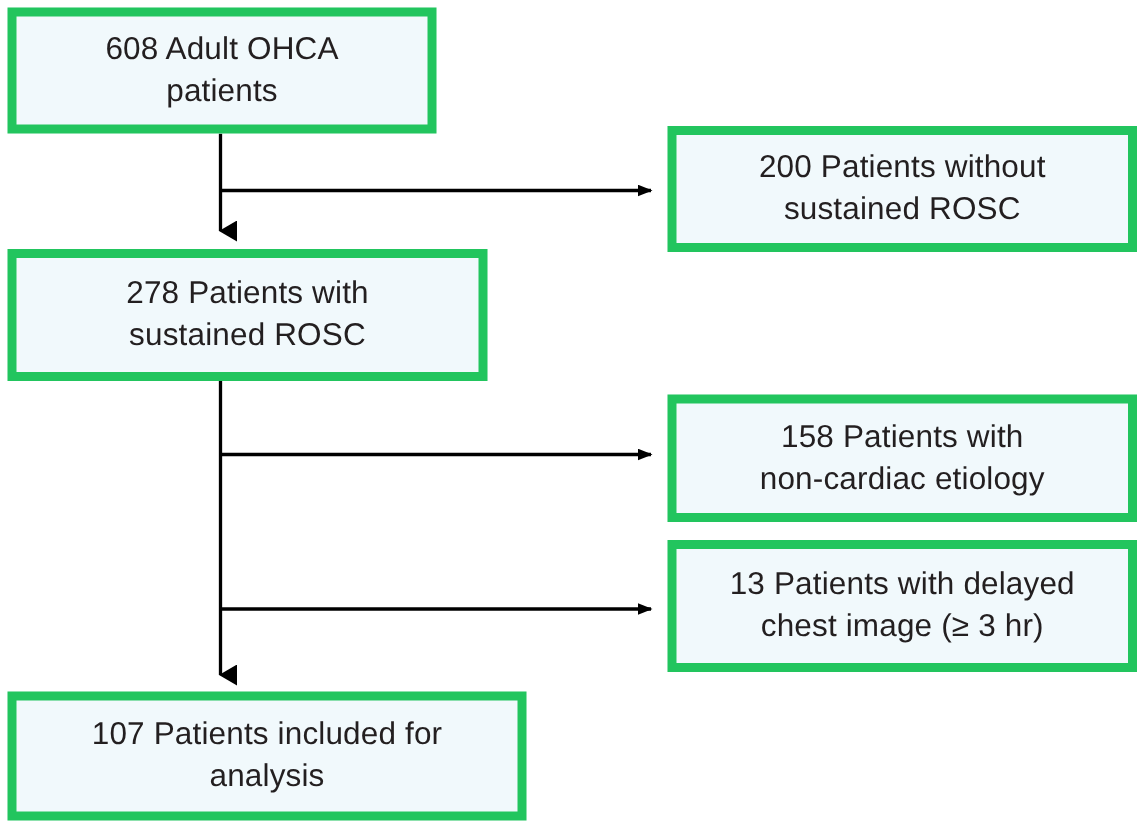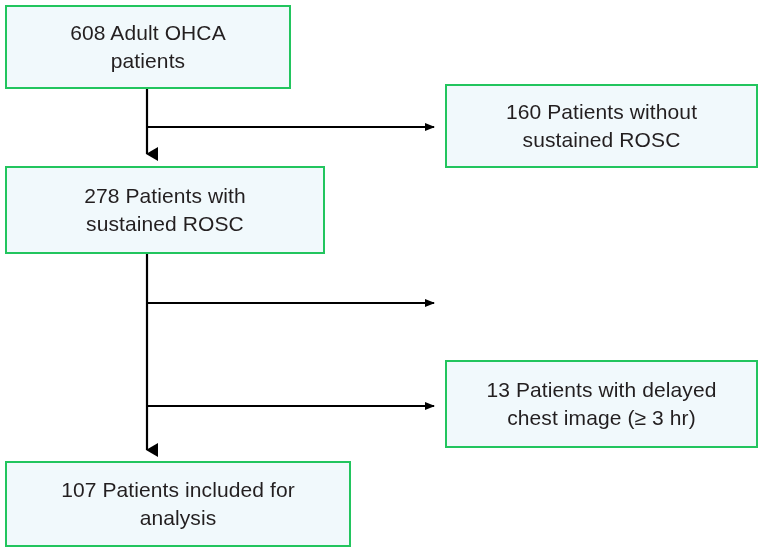--- a/index.html
+++ b/index.html
@@ -24,21 +24,21 @@
     left: 0;
     top: 0;
     width: 763px;
     height: 552px;
     pointer-events: none;
   }
   .node {
     position: absolute;
     box-sizing: border-box;
     background: #f1f9fc;
-    border: 2px solid #22c55e;
+    border: 6px solid #22c55e;
     display: flex;
     align-items: center;
     justify-content: center;
     text-align: center;
     color: #231f20;
     font-size: 21px;
     line-height: 1.32;
     letter-spacing: 0.1px;
     padding: 4px 28px;
     white-space: pre-line;
@@ -74,26 +74,28 @@
     <line x1="147" y1="254" x2="147" y2="450" stroke="#000000" stroke-width="2.2" marker-end="url(#arrow-down)"></line>
 
     <line x1="147" y1="303" x2="434" y2="303" stroke="#000000" stroke-width="2.2" marker-end="url(#arrow-right)"></line>
 
     <line x1="147" y1="406" x2="434" y2="406" stroke="#000000" stroke-width="2.2" marker-end="url(#arrow-right)"></line>
   </svg>
 
   <div class="node" id="node-enrolled">608 Adult OHCA
 patients</div>
 
-  <div class="node" id="node-no-rosc">160 Patients without
+  <div class="node" id="node-no-rosc">200 Patients without
 sustained ROSC</div>
 
   <div class="node" id="node-rosc">278 Patients with
 sustained ROSC</div>
 
+  <div class="node" id="node-noncardiac">158 Patients with
+non-cardiac etiology</div>
 
   <div class="node" id="node-delayed">13 Patients with delayed
 chest image (≥ 3 hr)</div>
 
   <div class="node" id="node-included">107 Patients included for
 analysis</div>
 
 </div>
 
 </body></html>

